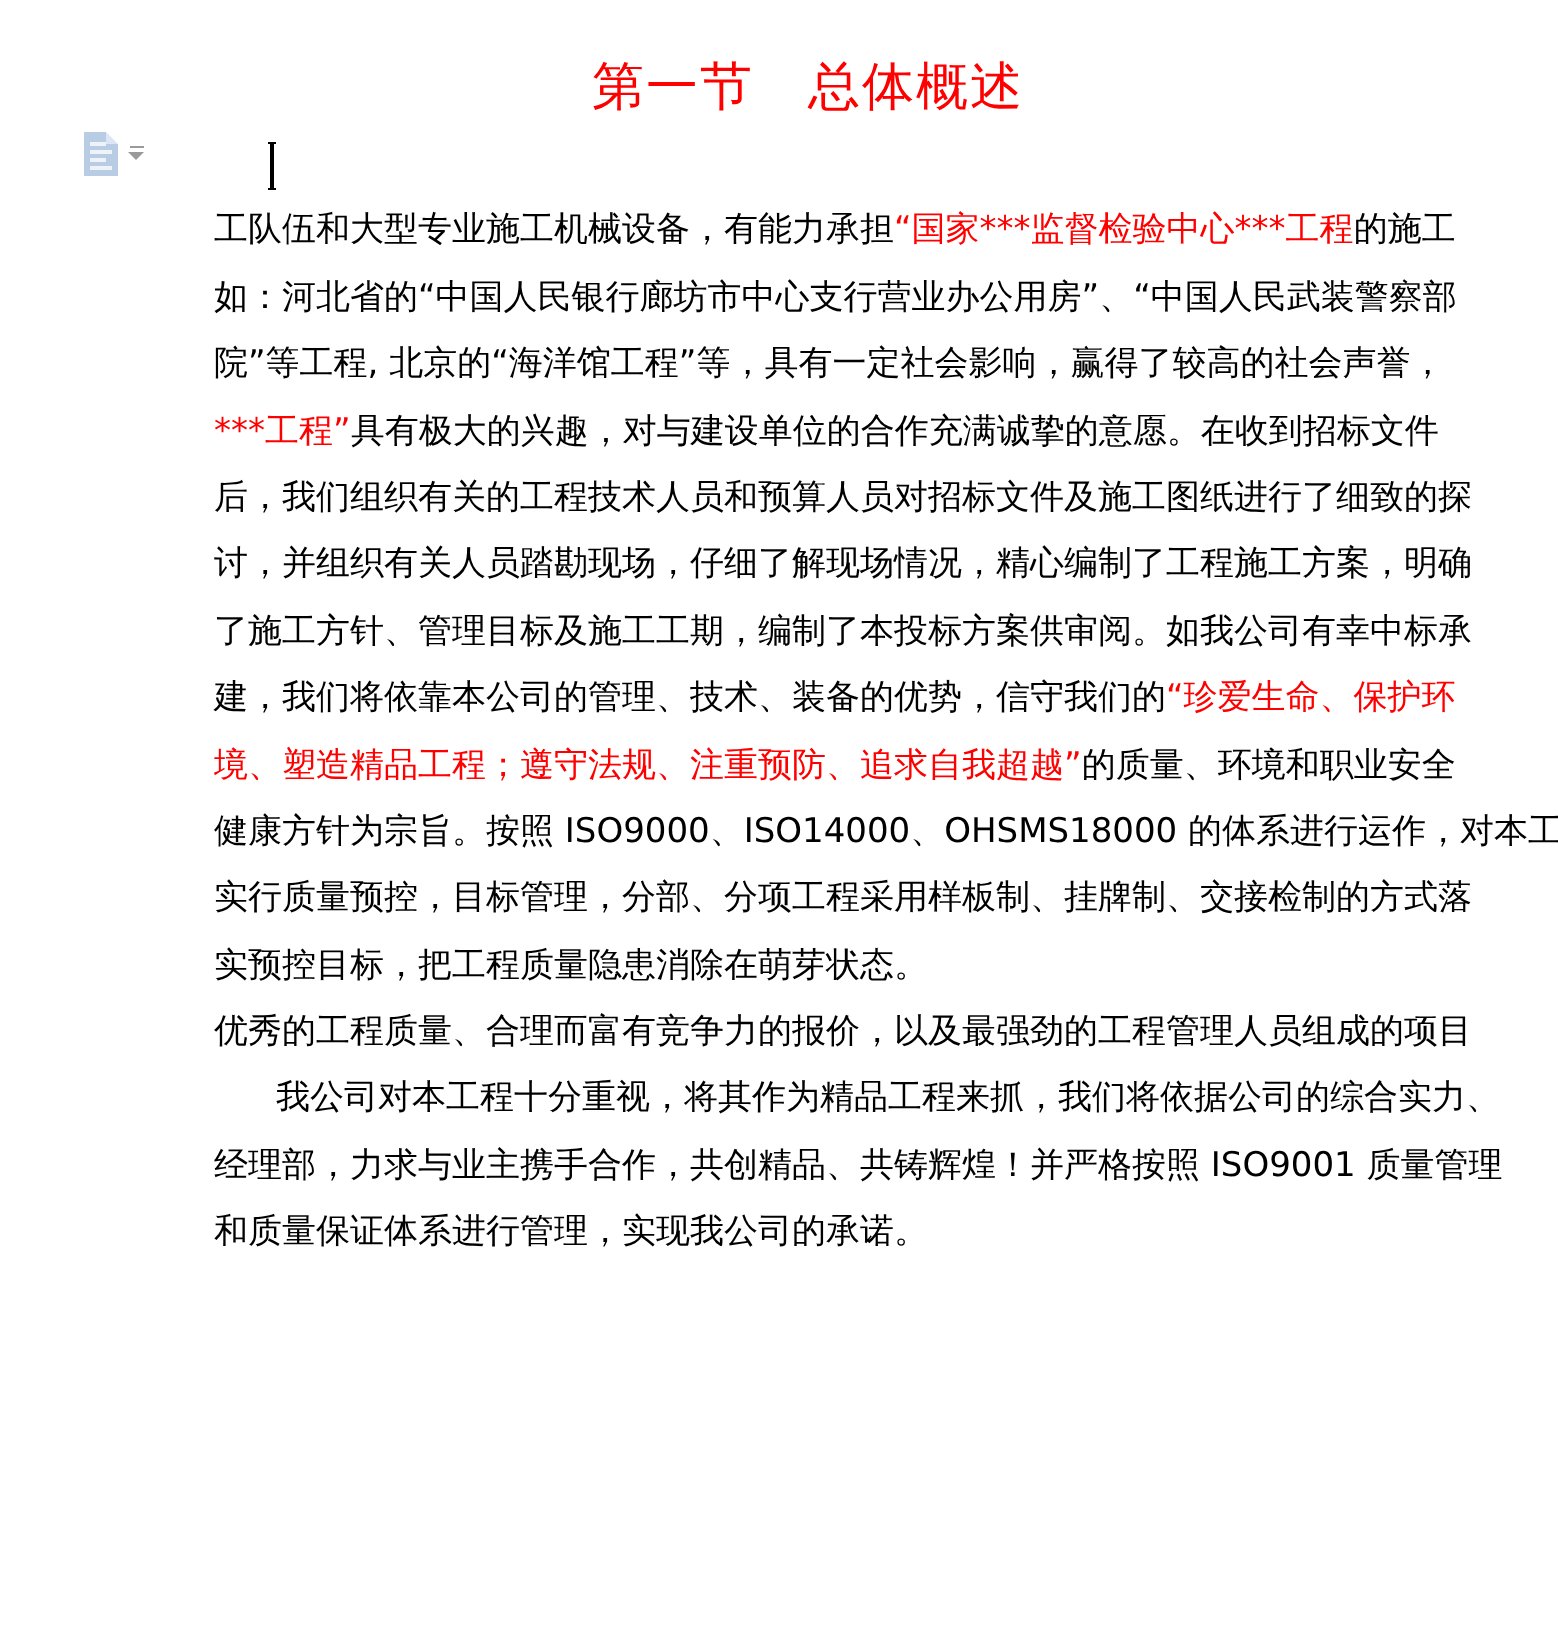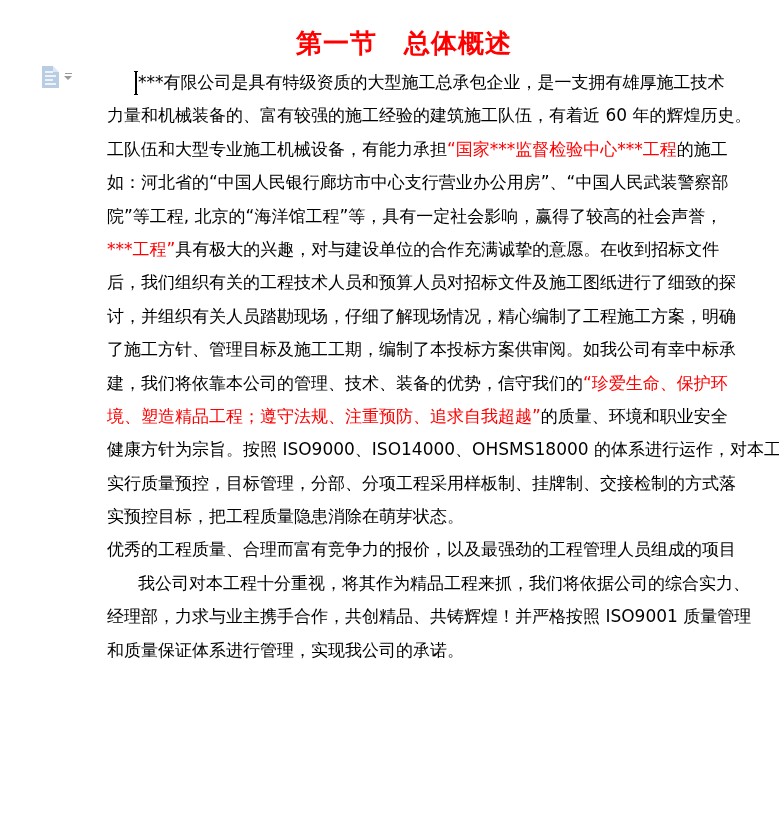--- a/index.html
+++ b/index.html
@@ -14,21 +14,21 @@
     width: 779px; height: 815px;
     background: #ffffff;
   }
 
   
   .doc-title {
     position: absolute;
     left: 107px; top: 26px; width: 594px;
     text-align: center;
     font-size: 26px;
-    font-weight: bold;
+    font-weight: normal;
     color: #ff0000;
     letter-spacing: 1px;
     white-space: pre;
   }
 
   
   .paste-btn {
     position: absolute;
     left: 40px; top: 64px;
     width: 34px; height: 28px;
@@ -132,22 +132,21 @@
     </span>
     <span class="drop-arrow">
       <span class="line"></span>
       <span class="tri"></span>
     </span>
   </div>
 
   <div class="doc-title">第一节　总体概述</div>
 
   <div class="text-column">
-      <div class="line indent"><span class="caret"></span><span>***有限公司是具有特级资质的大型施工总承包企业，是一支拥有雄厚施工技术</span></div>
-      <div class="line"><span>力量和机械装备的、富有较强的施工经验的建筑施工队伍，有着近 60 年的辉煌历史。</span></div>
+      <div class="line indent"><span class="caret"></span></div>
       <div class="line"><span>工队伍和大型专业施工机械设备，有能力承担</span><span class="red">“国家***监督检验中心***工程</span><span>的施工</span></div>
       <div class="line"><span>如：河北省的“中国人民银行廊坊市中心支行营业办公用房”、“中国人民武装警察部</span></div>
       <div class="line"><span>院”等工程, 北京的“海洋馆工程”等，具有一定社会影响，赢得了较高的社会声誉，</span></div>
       <div class="line"><span class="red">***工程”</span><span>具有极大的兴趣，对与建设单位的合作充满诚挚的意愿。在收到招标文件</span></div>
       <div class="line"><span>后，我们组织有关的工程技术人员和预算人员对招标文件及施工图纸进行了细致的探</span></div>
       <div class="line"><span>讨，并组织有关人员踏勘现场，仔细了解现场情况，精心编制了工程施工方案，明确</span></div>
       <div class="line"><span>了施工方针、管理目标及施工工期，编制了本投标方案供审阅。如我公司有幸中标承</span></div>
       <div class="line"><span>建，我们将依靠本公司的管理、技术、装备的优势，信守我们的</span><span class="red">“珍爱生命、保护环</span></div>
       <div class="line"><span class="red">境、塑造精品工程；遵守法规、注重预防、追求自我超越”</span><span>的质量、环境和职业安全</span></div>
       <div class="line"><span>健康方针为宗旨。按照 ISO9000、ISO14000、OHSMS18000 的体系进行运作，对本工程</span></div>

